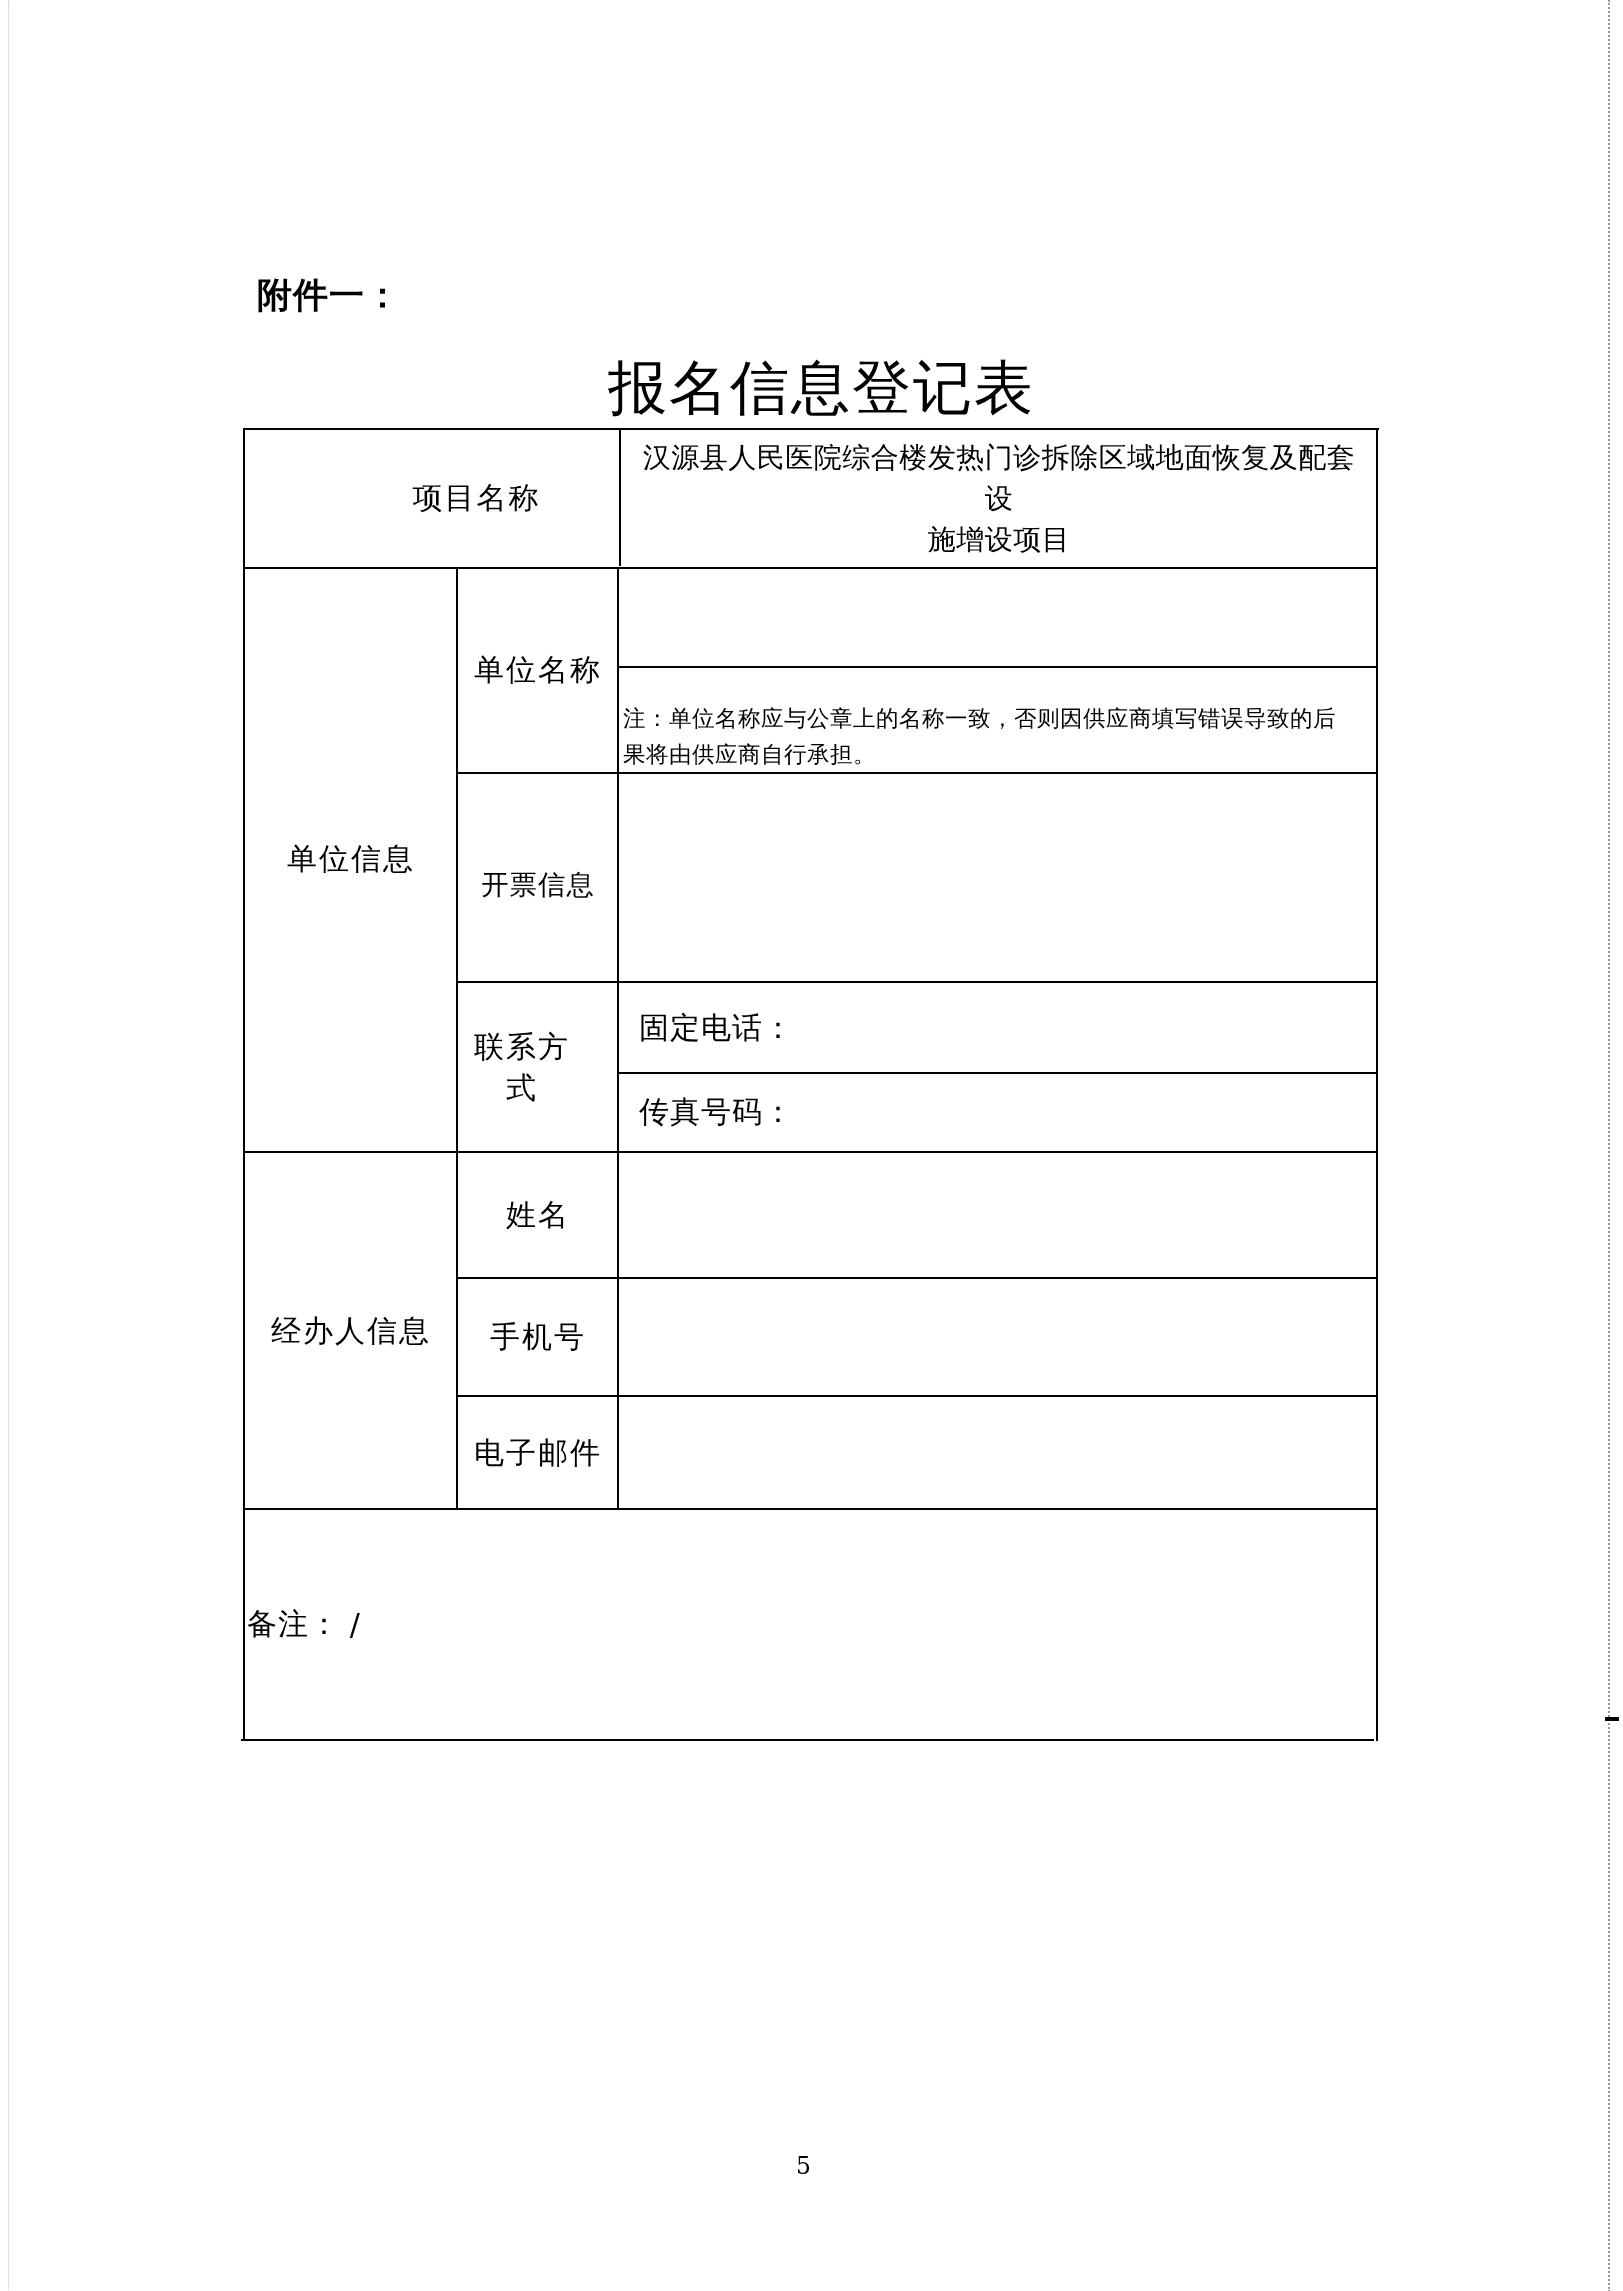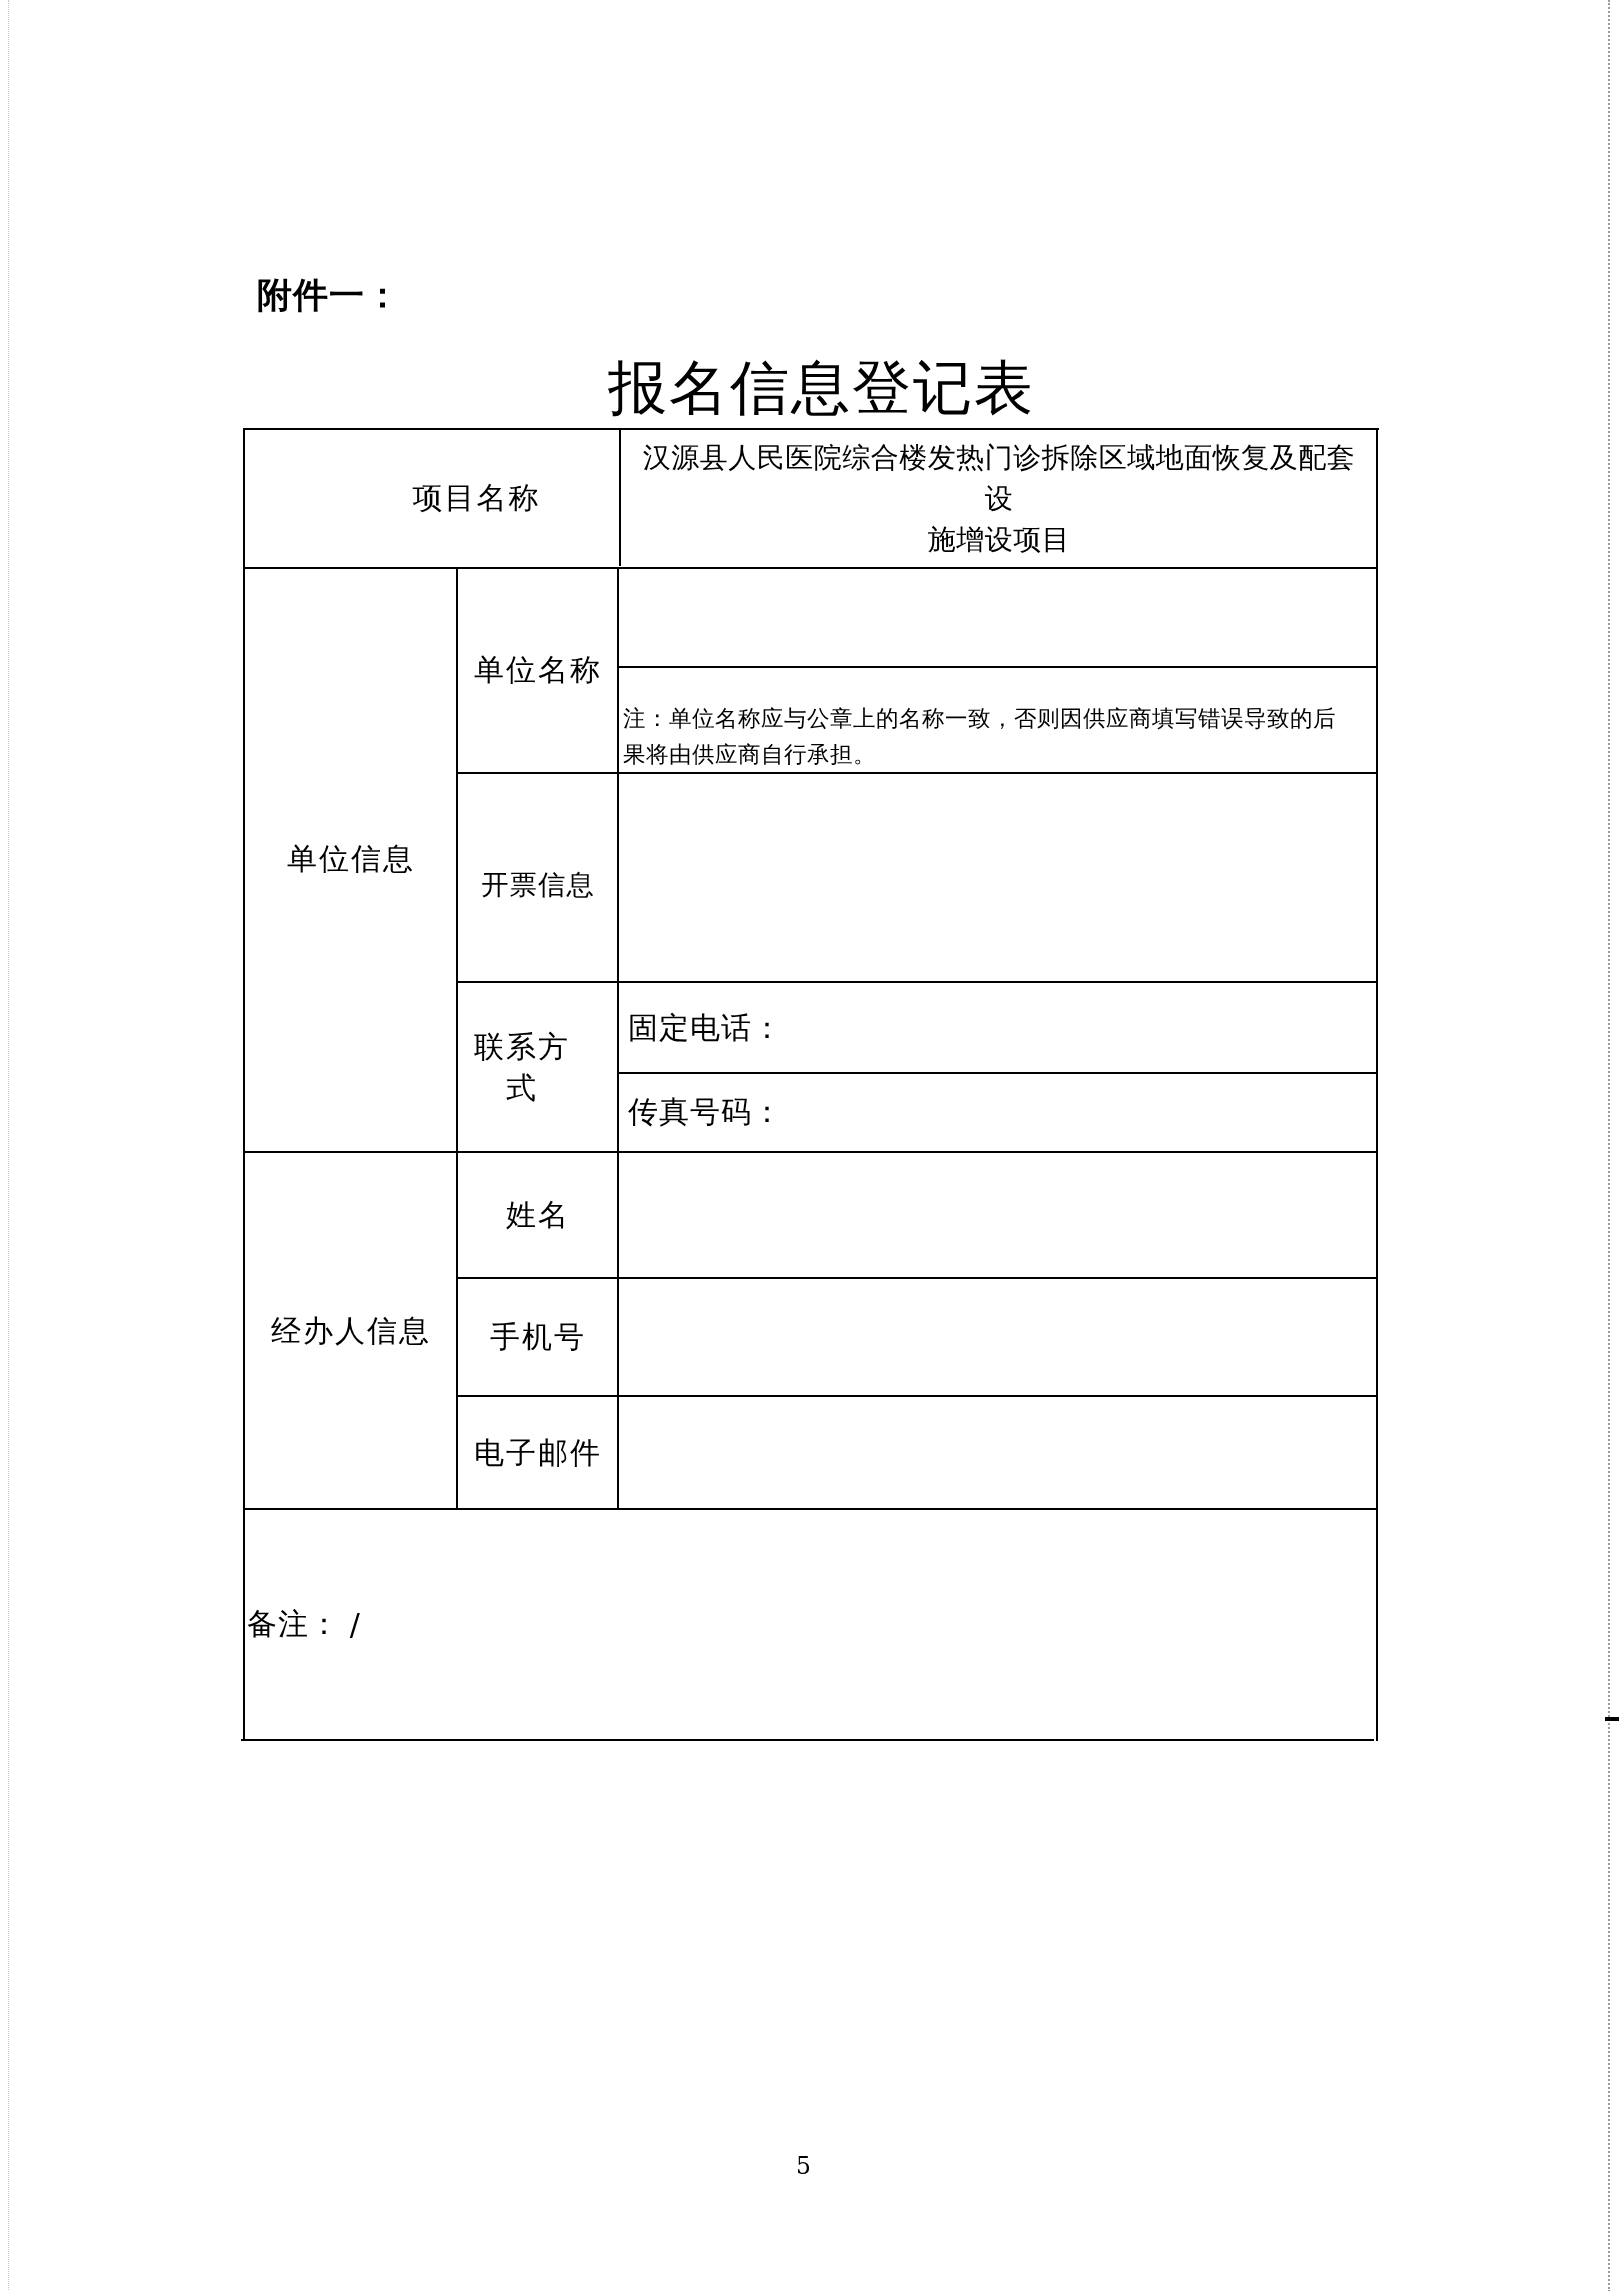--- a/index.html
+++ b/index.html
@@ -21,21 +21,21 @@
   .cell {
     position: absolute; display: flex; align-items: center; justify-content: center;
     text-align: center; box-sizing: border-box;
     font-family: "DejaVu Sans", "Liberation Sans", sans-serif;
   }
   .lbl { font-size: 30px; letter-spacing: 2px; }
   .lbl-sm { font-size: 27.4px; letter-spacing: 1px; }
   .project-name { font-size: 28px; line-height: 41px; padding: 0 9.8px; letter-spacing: 0.5px; }
   .note { font-size: 22.5px; line-height: 36px; text-align: left; justify-content: flex-start;
           padding: 0 3.9px; letter-spacing: 0.5px; }
-  .left-text { justify-content: flex-start; text-align: left; padding-left: 9px; font-size: 30px; letter-spacing: 1px; }
+  .left-text { justify-content: flex-start; text-align: left; padding-left: 20px; font-size: 30px; letter-spacing: 1px; }
   .page-number { left: 796px; top: 2152px; font-size: 23.5px; font-family: "DejaVu Serif", serif; }
   .scan-edge {
     position: absolute; top: 0; width: 0; height: 2292px;
     border-left: 2px dotted #9a9a9a;
   }
   .scan-mark { position: absolute; background: #000; }
 </style>
 </head>
 <body>
 

